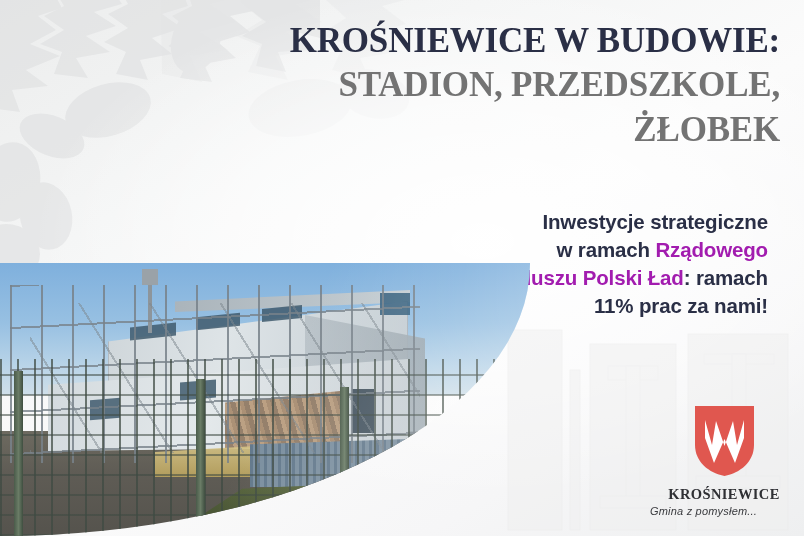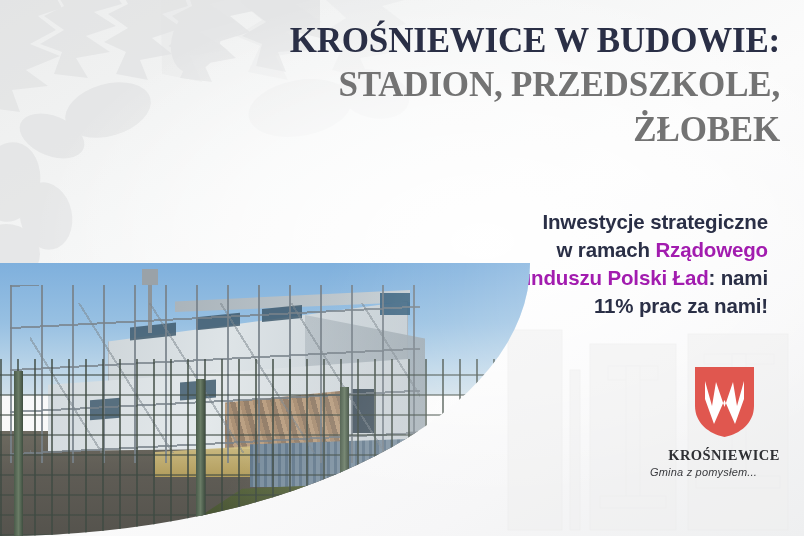--- a/index.html
+++ b/index.html
@@ -224,21 +224,21 @@
   .ph-haze {
     position: absolute;
     inset: 0;
     background: linear-gradient(115deg, rgba(255,255,255,0) 48%, rgba(255,255,255,.12) 68%, rgba(255,255,255,.30) 88%, rgba(255,255,255,.5) 100%);
   }
 
   
   .logo {
     position: absolute;
     left: 650px;
-    top: 366px;
+    top: 405px;
     width: 148px;
     text-align: center;
   }
   .shield {
     width: 61px;
     height: 72px;
     margin: 0 auto;
     display: block;
   }
   .logo-name {
@@ -312,21 +312,21 @@
 
   <div class="headline">
     <span class="l1">KROŚNIEWICE W BUDOWIE:</span>
     <span class="l2">STADION, PRZEDSZKOLE,</span>
     <span class="l3">ŻŁOBEK</span>
   </div>
 
   <div class="subhead">
     <span>Inwestycje strategiczne</span><br>
     <span>w ramach </span><span class="accent">Rządowego</span><br>
-    <span class="accent">Funduszu Polski Ład</span><span>: nami</span><br>
+    <span class="accent">Funduszu Polski Ład</span><span>: ramach</span><br>
     <span>11% prac za nami!</span>
   </div>
 
   <div class="photo-wrap">
     <div class="photo-clip">
       <div class="photo">
         <div class="ph-sky"></div>
         <div class="ph-ground"></div>
 
         <div class="ph-bld-roofband"></div>

